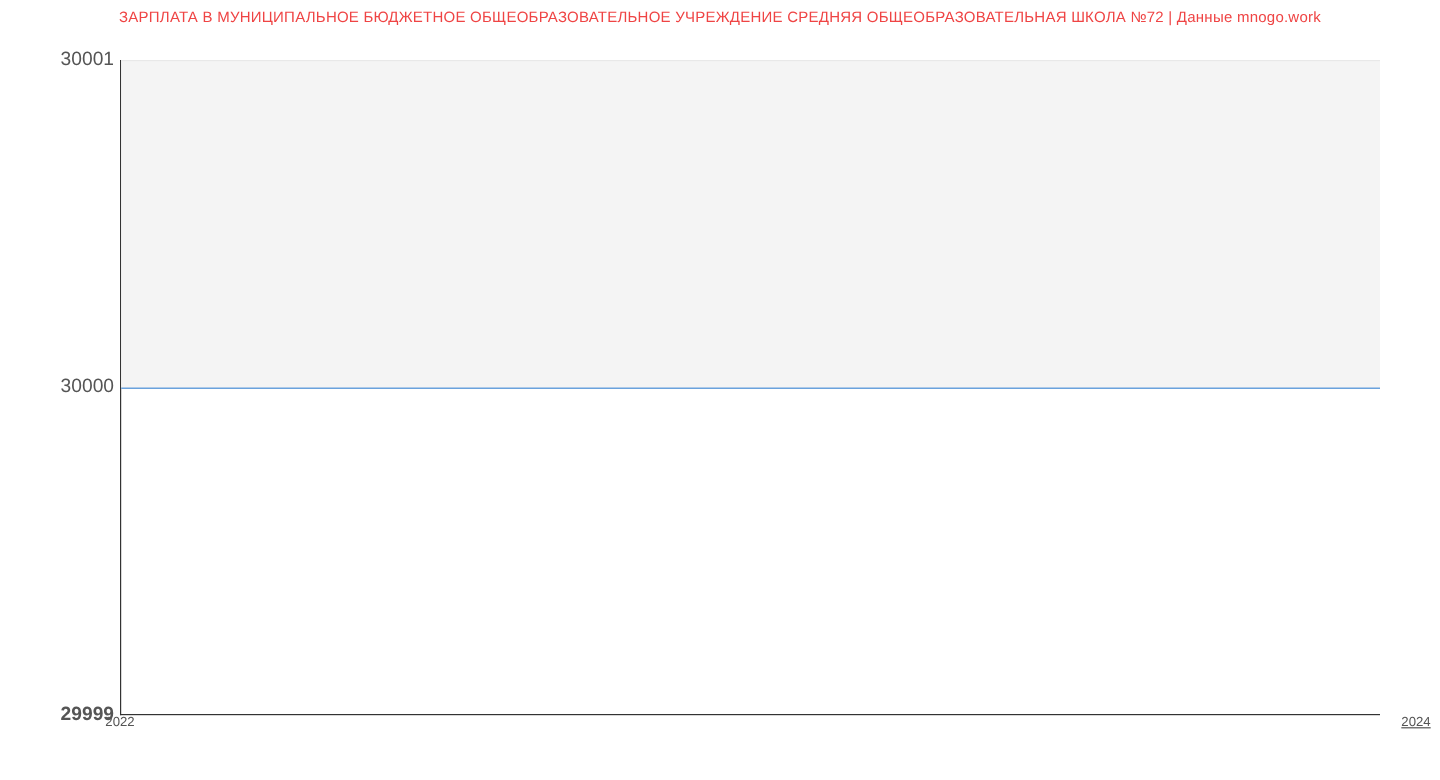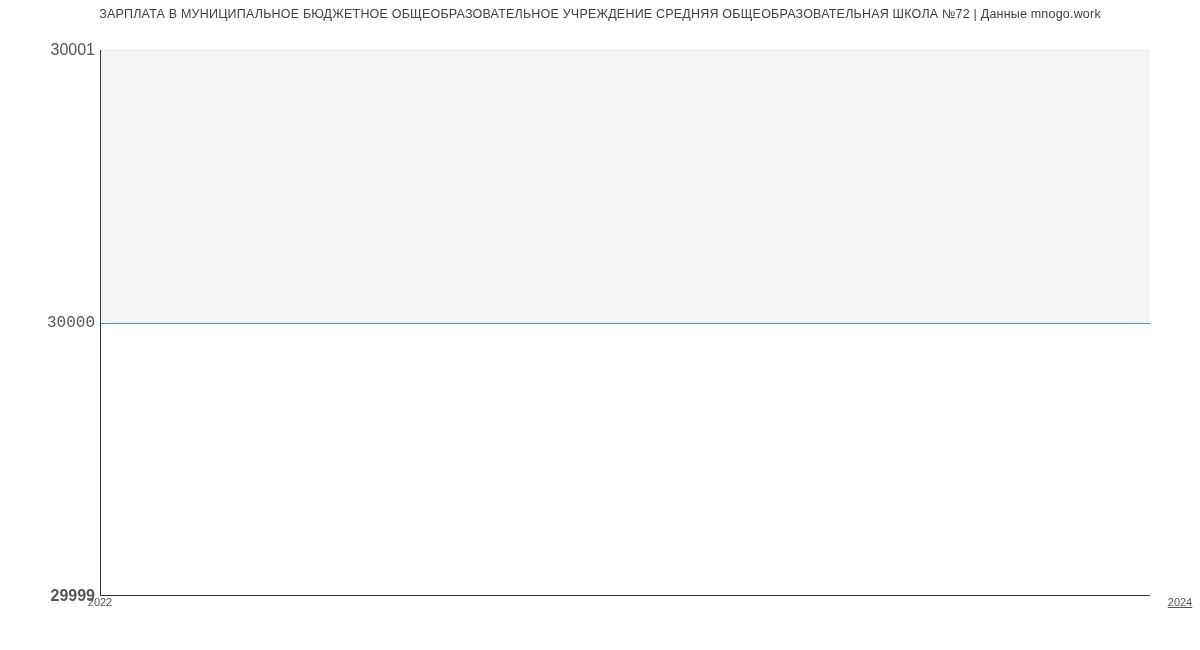--- a/index.html
+++ b/index.html
@@ -10,21 +10,21 @@
       height: 650px;
       position: relative;
     }
     .chart-title {
       position: absolute;
       top: 7px;
       left: 0;
       width: 1200px;
       text-align: center;
       font-size: 12.5px;
-      color: #404040;
+      color: #ef4444;
       letter-spacing: 0.2px;
     }
     .plot-area {
       position: absolute;
       left: 100px;
       top: 50px;
       width: 1050px;
       height: 546px;
       border-left: 1px solid #333;
       border-bottom: 1px solid #333;
@@ -72,17 +72,17 @@
 <div class="chart-title">ЗАРПЛАТА В МУНИЦИПАЛЬНОЕ БЮДЖЕТНОЕ ОБЩЕОБРАЗОВАТЕЛЬНОЕ УЧРЕЖДЕНИЕ СРЕДНЯЯ ОБЩЕОБРАЗОВАТЕЛЬНАЯ ШКОЛА №72 | Данные mnogo.work</div>
 
 <div class="plot-area">
   <div class="area-fill" style="top:0; height:273px;"></div>
   <div class="grid-line" style="top:0;"></div>
   <div class="grid-line" style="top:273px;"></div>
   <div class="data-line" style="top:272.5px;"></div>
 </div>
 
 <div class="y-tick" style="top:50px;">30001</div>
-<div class="y-tick" style="top:323px;font-family:Liberation Mono, monospace;">30000</div>
+<div class="y-tick" style="top:323px;">30000</div>
 <div class="y-tick" style="top:596px;font-weight:bold;">29999</div>
 
 <div class="x-tick" style="left:100px;">2022</div>
 <div class="x-tick" style="left:1180px;text-decoration:underline;">2024</div>
 
 </body></html>

